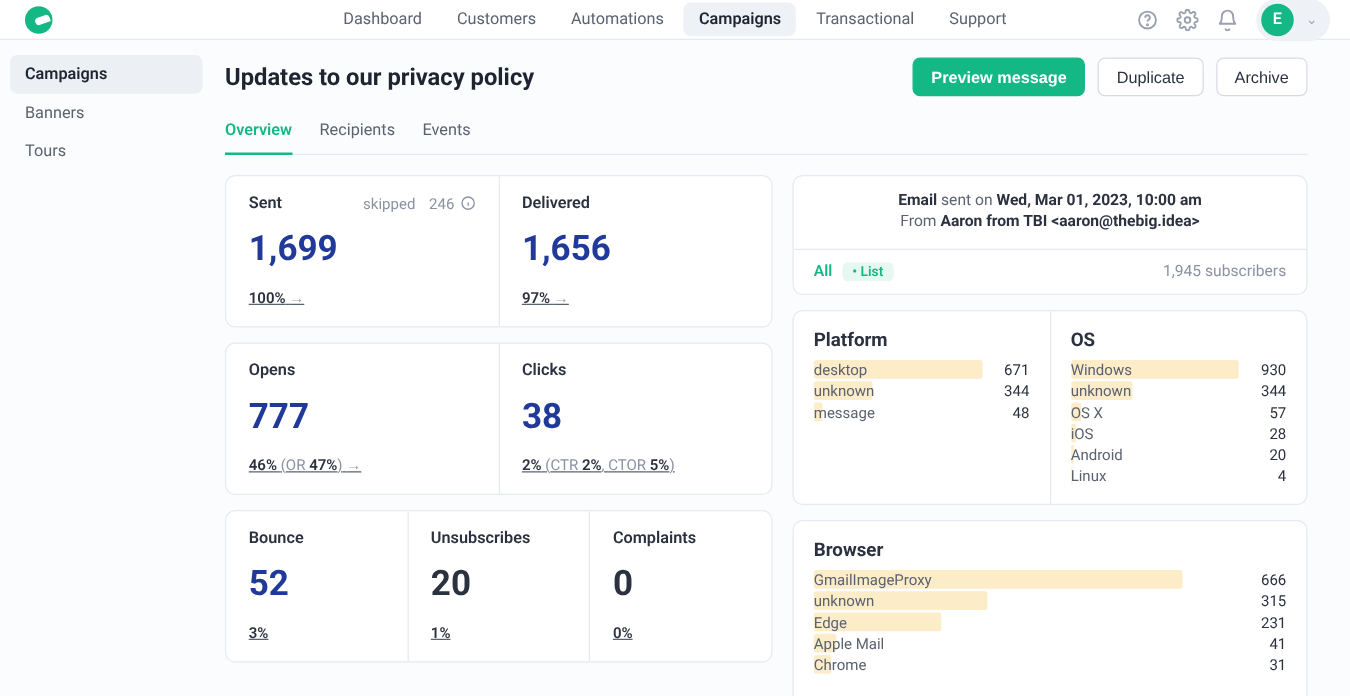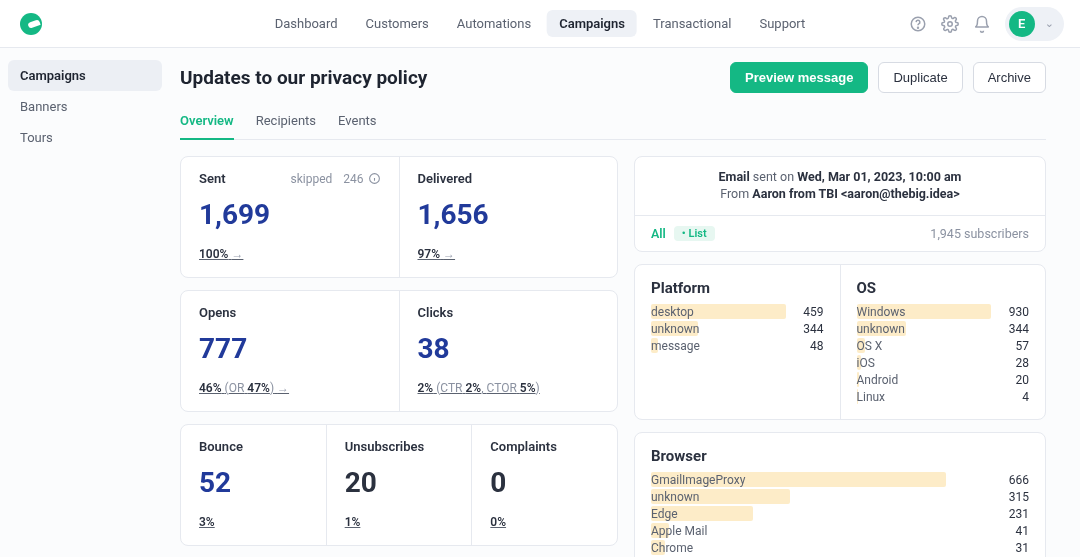--- a/index.html
+++ b/index.html
@@ -1,19 +1,19 @@
 <!DOCTYPE html>
 <html><head>
 <meta charset="utf-8">
 <style>
 * { box-sizing: border-box; margin: 0; padding: 0; }
 body { font-family: -apple-system, BlinkMacSystemFont, "Segoe UI", Roboto, Helvetica, Arial, sans-serif; background: #fbfcfd; color: #1e2430; font-size: 13px; }
 
 
-.topbar { height: 48px; background: #fff; border-bottom: 1px solid #e6e9ef; display: flex; align-items: center; padding: 0 16px; position: relative; }
+.topbar { height: 32px; background: #fff; border-bottom: 1px solid #e6e9ef; display: flex; align-items: center; padding: 0 16px; position: relative; }
 .logo { width: 22px; height: 22px; border-radius: 50%; background: #14b884; position: relative; margin-left: 4px; }
 .logo::after { content: ""; position: absolute; right: 2px; top: 8px; width: 12px; height: 6px; background: #fff; border-radius: 3px 3px 0 3px; transform: rotate(-20deg); }
 .nav { position: absolute; left: 50%; transform: translateX(-50%); display: flex; gap: 4px; }
 .nav a { padding: 6px 12px; color: #5b6270; text-decoration: none; border-radius: 6px; font-size: 13px; }
 .nav a.active { background: #eef1f6; color: #1e2430; font-weight: 600; }
 .top-actions { margin-left: auto; display: flex; align-items: center; gap: 14px; }
 .icon-btn { width: 18px; height: 18px; color: #9aa0ae; cursor: pointer; }
 .avatar-wrap { display: flex; align-items: center; gap: 10px; background: #eef1f6; padding: 4px 10px 4px 4px; border-radius: 18px; cursor: pointer; }
 .avatar { width: 26px; height: 26px; border-radius: 50%; background: #14b884; color: #fff; display: flex; align-items: center; justify-content: center; font-weight: 600; font-size: 13px; }
 .chev { color: #9aa0ae; font-size: 11px; }
@@ -208,21 +208,21 @@
           </div>
         </div>
 
         <div class="card plat-os">
           <div class="half">
             <div class="section-title">Platform</div>
             <div id="platform-rows">
                 <div class="barrow">
                   <div class="bar" style="width: 78%;"></div>
                   <span class="lbl">desktop</span>
-                  <span class="val">459</span>
+                  <span class="val">671</span>
                 </div>
                 <div class="barrow">
                   <div class="bar" style="width: 27.0757%;"></div>
                   <span class="lbl">unknown</span>
                   <span class="val">344</span>
                 </div>
                 <div class="barrow">
                   <div class="bar" style="width: 3.778%;"></div>
                   <span class="lbl">message</span>
                   <span class="val">48</span>

